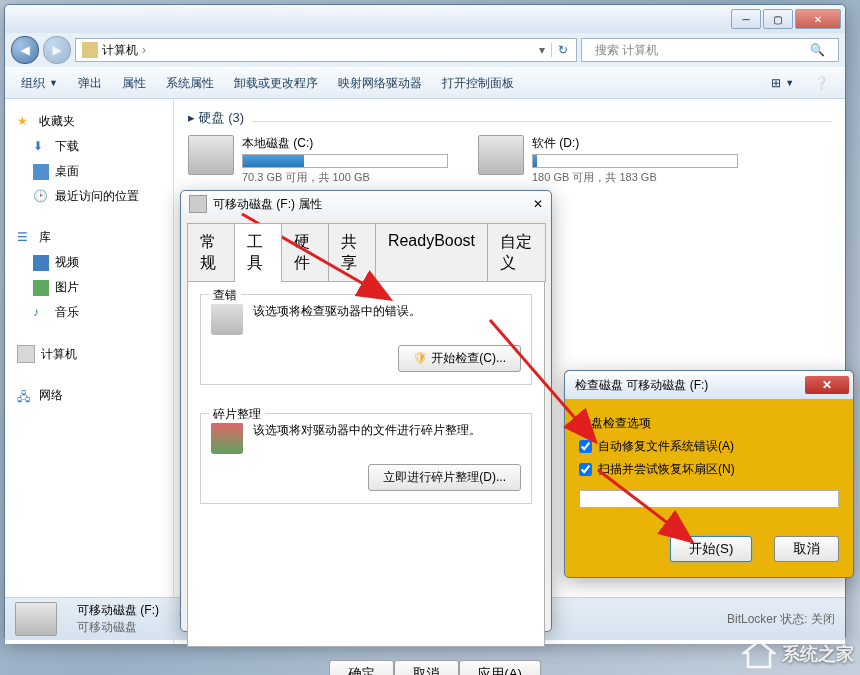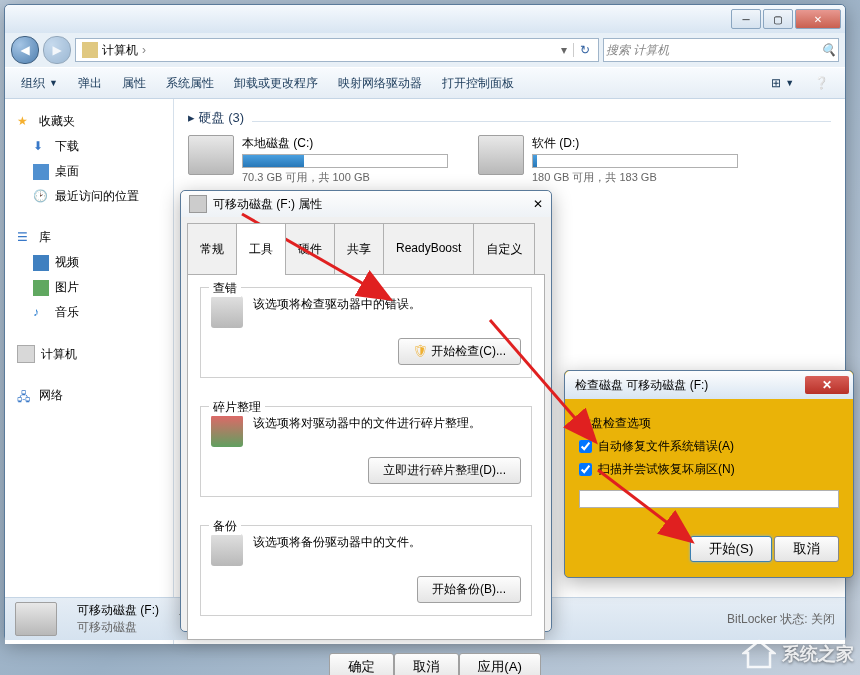--- a/index.html
+++ b/index.html
@@ -5,21 +5,21 @@
 body{margin:0;font-family:"Microsoft YaHei","Segoe UI",sans-serif;font-size:12px;background:linear-gradient(135deg,#b8c8d8 0%,#9ab0c5 50%,#c5d0dd 100%);width:860px;height:675px;overflow:hidden;position:relative}
 .window{position:absolute;background:#fff;border:1px solid #5a7a9a;border-radius:5px;box-shadow:0 5px 20px rgba(0,0,0,0.3)}
 .main-window{left:4px;top:4px;width:840px;height:635px;background:#e8f0f7}
 .titlebar{height:28px;background:linear-gradient(#f5f9fd,#d8e5f2);border-radius:5px 5px 0 0;display:flex;align-items:center;justify-content:flex-end;padding:0 4px}
 .winbtn{width:28px;height:18px;margin-left:2px;border:1px solid #8aa5c0;background:linear-gradient(#f0f5fa,#d5e2ef);border-radius:2px;display:flex;align-items:center;justify-content:center;font-size:10px;cursor:pointer}
 .winbtn.close{background:linear-gradient(#e89890,#c96050);color:#fff;width:44px}
 .addrbar{height:30px;display:flex;align-items:center;padding:2px 6px;gap:4px;background:#e8f0f7}
 .navbtn{width:26px;height:26px;border-radius:13px;background:radial-gradient(circle at 30% 30%,#a5c5e5,#5080b0);border:1px solid #406080;display:flex;align-items:center;justify-content:center;color:#fff;cursor:pointer}
 .addrbox{flex:1;height:22px;background:#fff;border:1px solid #a0b5ca;display:flex;align-items:center;padding:0 2px}
 .addrbox .ico{width:16px;height:16px;background:#e0c880;margin:0 4px}
-.searchbox{width:230px;height:22px;background:#fff;border:1px solid #a0b5ca;display:flex;align-items:center;padding:0 2px;color:#888;font-style:italic}
+.searchbox{width:230px;height:22px;background:#fff;border:1px solid #a0b5ca;display:flex;align-items:center;padding:0 13px;color:#888;}
 .toolbar{height:30px;background:linear-gradient(#f8fbfe,#e5edf5);border-top:1px solid #fff;border-bottom:1px solid #c5d5e5;display:flex;align-items:center;padding:0 8px;gap:4px}
 .tbitem{padding:4px 8px;cursor:pointer;color:#1a3a5a;display:flex;align-items:center;gap:2px}
 .content{display:flex;height:545px}
 .sidebar{width:168px;background:#fff;border-right:1px solid #d5e0eb;padding:8px 0;overflow:auto}
 .sbgroup{padding:4px 12px;display:flex;align-items:center;gap:6px;cursor:pointer}
 .sbgroup.hdr{font-weight:normal;padding-top:6px}
 .sbico{width:16px;height:16px;display:inline-block}
 .star{color:#f5b030}
 .mainpane{flex:1;background:#fff;padding:10px 14px;position:relative}
 .sechdr{color:#1e395b;font-size:13px;display:flex;align-items:baseline;gap:4px;margin-bottom:8px}
@@ -29,39 +29,39 @@
 .drvico{width:44px;height:38px;background:linear-gradient(#e8e8e8,#b8b8b8);border:1px solid #a0a0a0;border-radius:2px}
 .drvinfo{flex:1}
 .drvbar{height:12px;background:#fff;border:1px solid #b0b0b0;margin:2px 0;position:relative}
 .drvbar .fill{height:100%;background:linear-gradient(#4aa0e0,#2878b8)}
 .drvtxt{color:#666;font-size:11px}
 .statusbar{position:absolute;bottom:0;left:0;right:0;height:42px;background:linear-gradient(#e5edf5,#d5e2ef);border-top:1px solid #c5d5e5;display:flex;align-items:center;padding:0 10px;gap:20px}
 
 .propdlg{left:180px;top:190px;width:370px;height:440px;background:#f0f0f0}
 .propdlg .titlebar{background:linear-gradient(#fdfdfd,#eef2f6);height:26px;justify-content:space-between;padding:0 8px}
 .tabs{display:flex;padding:6px 6px 0;background:#f0f0f0}
-.tab{padding:17px 12px;border:1px solid #b0b0b0;border-bottom:none;background:#f0f0f0;margin-right:-1px;cursor:pointer;font-size:12px}
+.tab{padding:8px 12px;border:1px solid #b0b0b0;border-bottom:none;background:#f0f0f0;margin-right:-1px;cursor:pointer;font-size:16px}
 .tab.active{background:#fff;position:relative;z-index:2}
 .tabbody{margin:0 6px 6px;border:1px solid #b0b0b0;background:#fff;padding:12px;height:340px;position:relative;top:-1px}
 .fieldset{border:1px solid #d0d0d0;padding:8px 10px 12px;margin-bottom:28px;position:relative}
 .fieldset .leg{position:absolute;top:-8px;left:8px;background:#fff;padding:0 4px;font-size:12px}
 .fsrow{display:flex;gap:10px;align-items:flex-start}
 .fsico{width:32px;height:32px;background:linear-gradient(#e0e0e0,#b8b8b8);border-radius:3px;flex-shrink:0}
 .fsdesc{flex:1;font-size:12px}
 .fsbtn{display:block;margin:10px 0 0 auto;padding:4px 14px;border:1px solid #a0a0a0;background:linear-gradient(#fdfdfd,#e5e5e5);border-radius:3px;cursor:pointer;font-size:12px}
 .dlgbtns{display:flex;justify-content:flex-end;padding:6px 10px}
 .dlgbtns button{padding:4px 18px;border:1px solid #a0a0a0;background:linear-gradient(#fdfdfd,#e5e5e5);border-radius:3px;cursor:pointer}
 
 .chkdlg{left:564px;top:370px;width:288px;height:206px;background:#eab308}
 .chkdlg .titlebar{background:linear-gradient(#fdfdfd,#d8e5f2);padding-left:10px;justify-content:space-between}
 .chkbody{padding:16px 14px}
 .chkopt{margin:6px 0;display:flex;align-items:center;gap:6px}
 .chkopt input{margin:0}
 .prog{height:16px;border:1px solid #b0b0b0;background:#fff;margin:12px 0}
-.chkbtns{display:flex;justify-content:flex-end;gap:2px;padding:0 14px}
+.chkbtns{display:flex;justify-content:flex-end;gap:22px;padding:0 14px}
 .chkbtns button{padding:3px 18px;border:1px solid #888;background:linear-gradient(#fdfdfd,#e5e5e5);border-radius:3px;cursor:pointer}
 .chkbtns button.primary{border:1px solid #3c7fb1;box-shadow:0 0 3px #7ab5e0}
 
 .arrow{position:absolute;pointer-events:none}
 .watermark{position:absolute;right:6px;bottom:6px;color:rgba(255,255,255,0.85);font-size:18px;font-weight:bold;text-shadow:0 1px 3px rgba(0,0,0,0.5);display:flex;align-items:center;gap:6px}
 .dd{font-size:9px;margin-left:2px}
 .closebtn{background:linear-gradient(#d86058,#b83028);color:#fff;width:44px;height:18px;border-radius:2px;display:flex;align-items:center;justify-content:center;font-weight:bold;cursor:pointer}
 </style>
 </head>
 <body>
@@ -222,28 +222,20 @@
       </div>
       <button class="fsbtn"><span style="color:#f0b030">🛡</span> <span>开始检查(C)...</span></button>
     </div>
     <div class="fieldset">
       <div class="leg">碎片整理</div>
       <div class="fsrow">
         <div class="fsico" style="background:linear-gradient(#e06868,#60a060)"></div>
         <div class="fsdesc">该选项将对驱动器中的文件进行碎片整理。</div>
       </div>
       <button class="fsbtn">立即进行碎片整理(D)...</button>
-    </div>
-    <div class="fieldset">
-      <div class="leg">备份</div>
-      <div class="fsrow">
-        <div class="fsico"></div>
-        <div class="fsdesc">该选项将备份驱动器中的文件。</div>
-      </div>
-      <button class="fsbtn">开始备份(B)...</button>
     </div>
   </div>
   <div class="dlgbtns">
     <button>确定</button>
     <button>取消</button>
     <button>应用(A)</button>
   </div>
 </div>
 
 <div class="window chkdlg">

